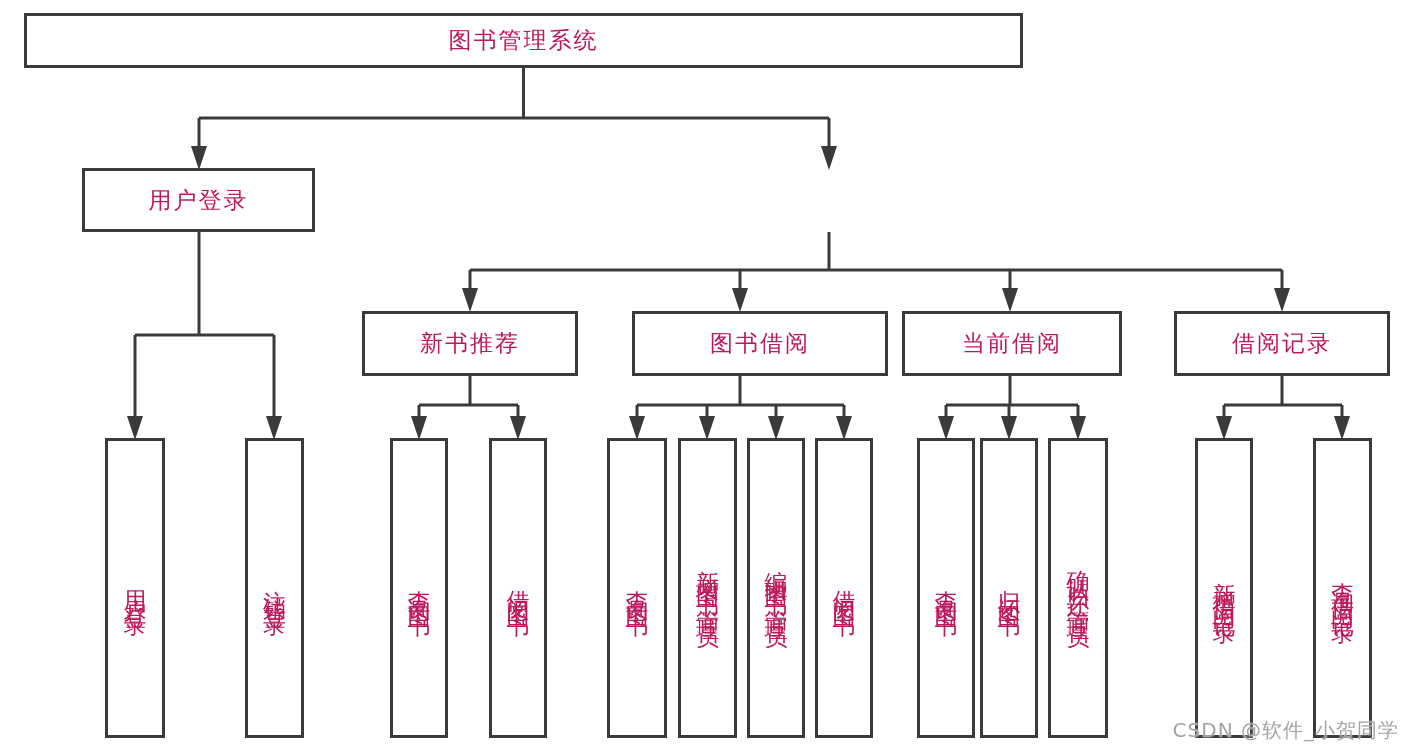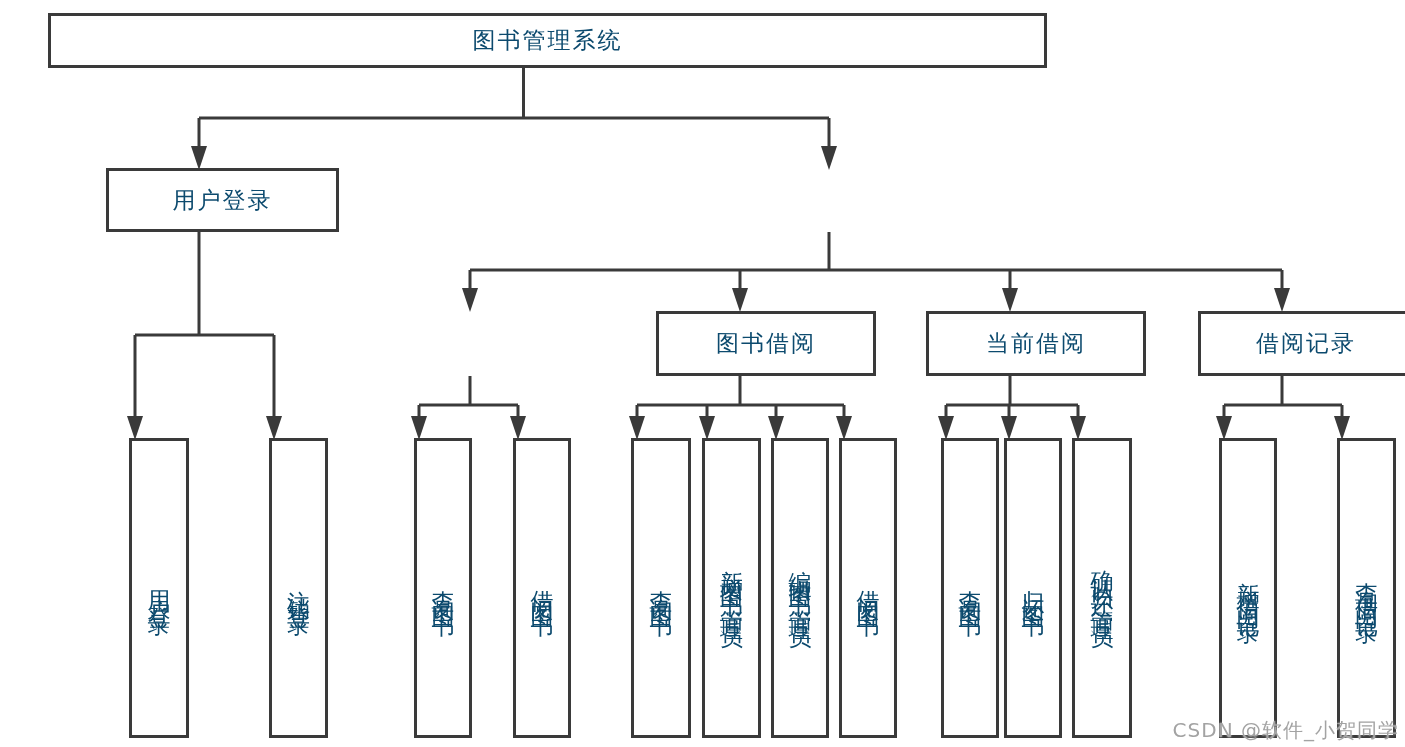--- a/index.html
+++ b/index.html
@@ -17,23 +17,22 @@
     width: 1405px; height: 747px;
   }
   .hbox, .vbox {
     position: absolute;
     box-sizing: border-box;
     background: #ffffff;
     border: 3px solid #3a3a3a;
     display: flex;
     align-items: center;
     justify-content: center;
-    color: #0c4a6e;
+    color: #be185d;
     font-size: 23px;
-    margin-left: 24px;
   }
   .hbox { letter-spacing: 2px; white-space: nowrap; }
   .vbox {
     writing-mode: vertical-rl;
     text-orientation: mixed;
     letter-spacing: 8px;
     line-height: 1;
   }
   .watermark {
     position: absolute;
@@ -88,21 +87,22 @@
       <polygon points="1070,416 1086,416 1078,440"></polygon>
       <polygon points="1216,416 1232,416 1224,440"></polygon>
       <polygon points="1334,416 1350,416 1342,440"></polygon>
     </g>
   </svg>
 
   <div class="hbox" style="left:24px; top:13px; width:999px; height:55px;">图书管理系统</div>
 
   <div class="hbox" style="left:82px; top:168px; width:233px; height:64px;">用户登录</div>
 
-  <div class="hbox" style="left:632px; top:311px; width:220px; height:65px;">图书借阅</div>
+  <div class="hbox" style="left:362px; top:311px; width:216px; height:65px;">新书推荐</div>
+  <div class="hbox" style="left:632px; top:311px; width:256px; height:65px;">图书借阅</div>
   <div class="hbox" style="left:902px; top:311px; width:220px; height:65px;">当前借阅</div>
   <div class="hbox" style="left:1174px; top:311px; width:216px; height:65px;">借阅记录</div>
 
   <div class="vbox" style="left:105px; top:438px; width:60px; height:300px;">用户登录</div>
   <div class="vbox" style="left:245px; top:438px; width:59px; height:300px;">注销登录</div>
 
   <div class="vbox" style="left:390px; top:438px; width:58px; height:300px;">查询图书</div>
   <div class="vbox" style="left:489px; top:438px; width:58px; height:300px;">借阅图书</div>
 
   <div class="vbox" style="left:607px; top:438px; width:60px; height:300px;">查询图书</div>

